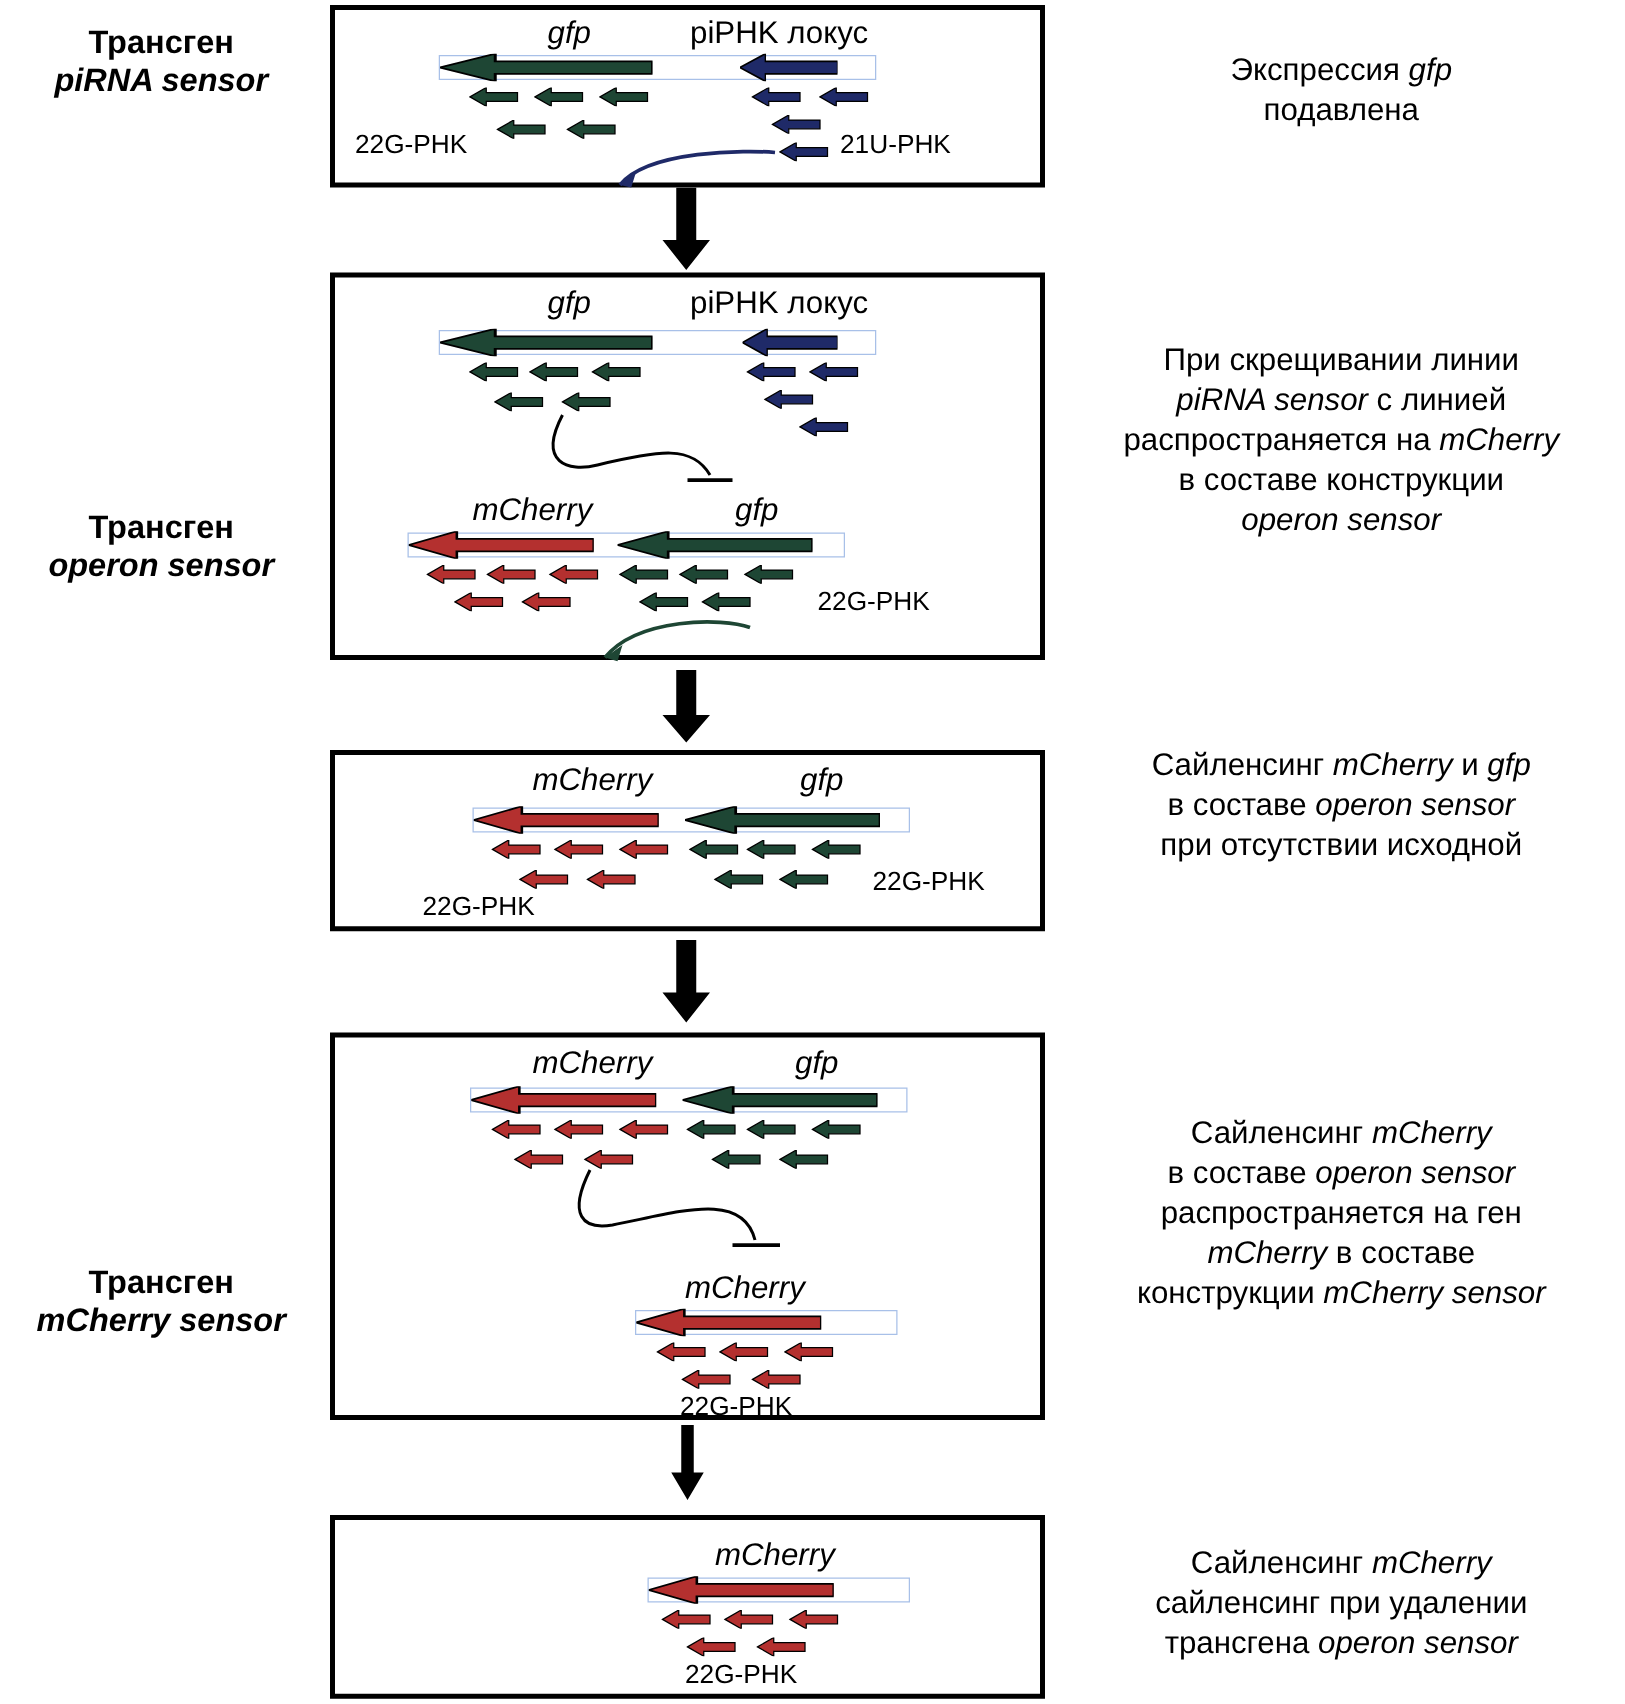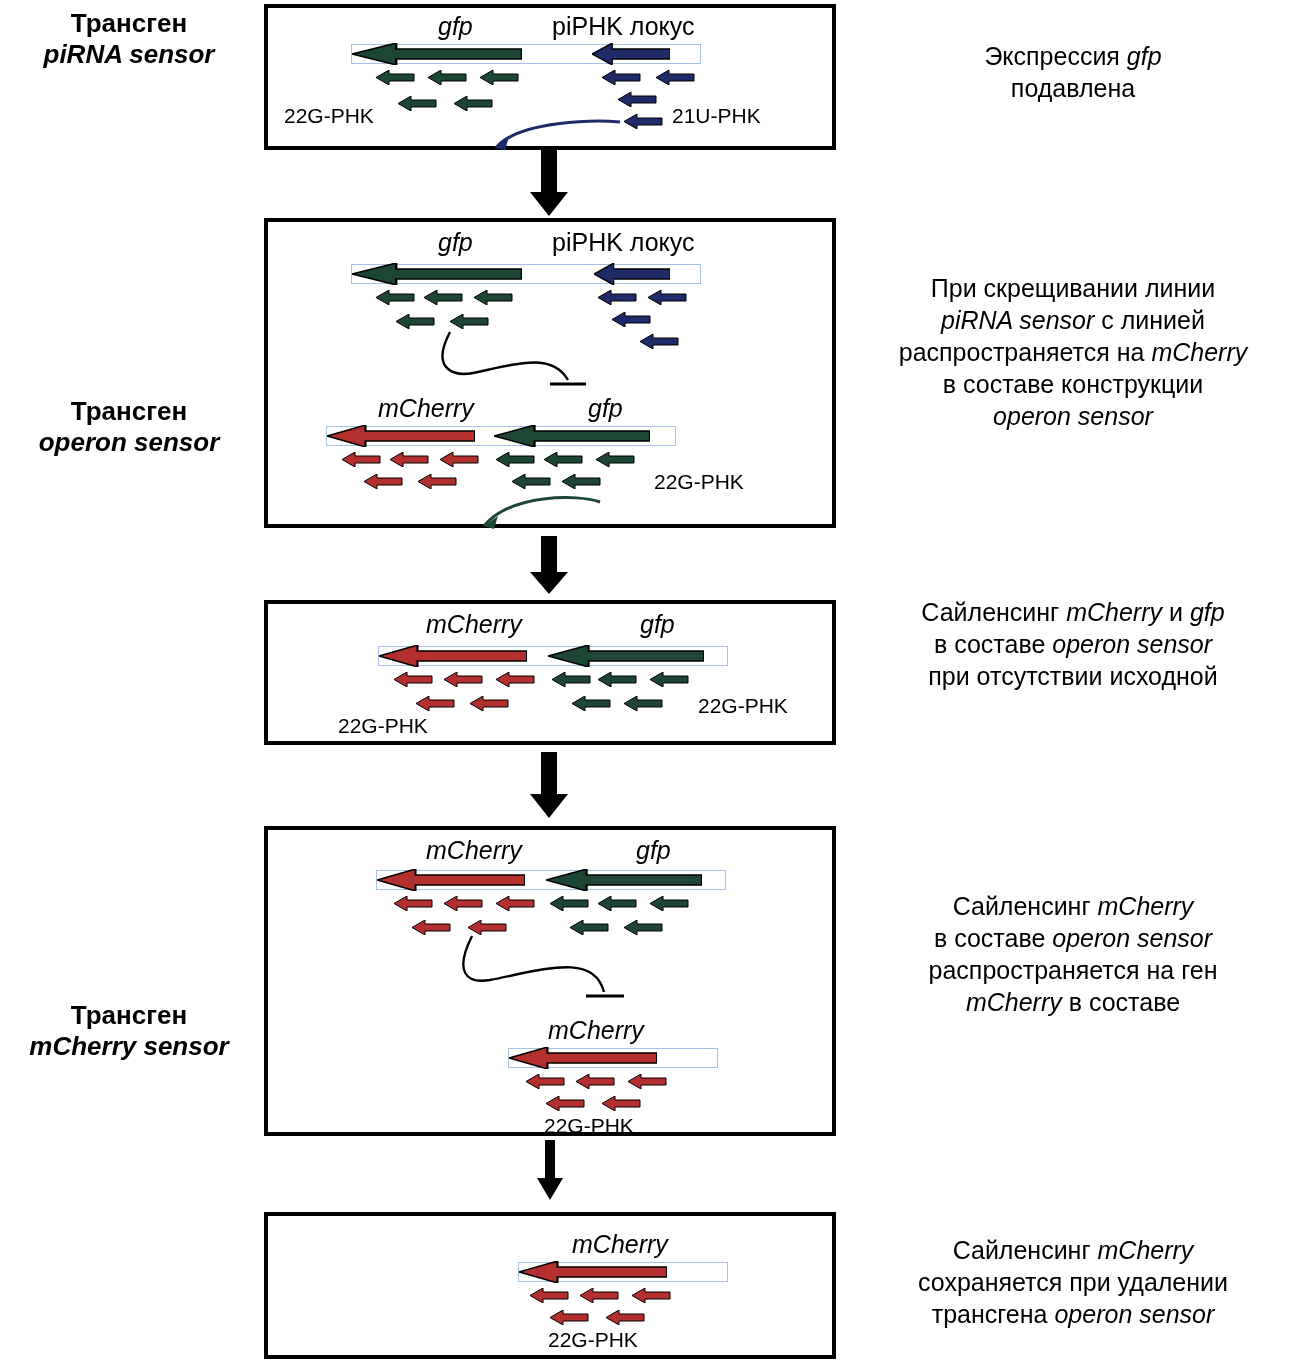--- a/index.html
+++ b/index.html
@@ -9,21 +9,21 @@
     color:#000000;
   }
   .fig{position:absolute;left:0;top:0;width:1300px;height:1363px;}
 
   
   .panel{position:absolute;border:4px solid #000;background:#fff;box-sizing:border-box;}
 
   
   .stage-label{
     position:absolute;width:258px;text-align:center;
-    font-size:26px;font-weight:bold;line-height:1.2;
+    font-size:26px;font-weight:bold;line-height:1.2;margin-top:10px;
   }
   .stage-label .ital{font-style:italic;display:block;}
 
   
   .desc{
     position:absolute;left:846px;width:454px;text-align:center;
     font-size:25px;line-height:1.28;
   }
   .desc i{font-style:italic;}
 
@@ -408,20 +408,21 @@
   <div class="desc" style="top:596px;">
       <div><span>Сайленсинг </span><i>mCherry</i><span> и </span><i>gfp</i></div>
       <div><span>в составе </span><i>operon sensor</i></div>
       <div><span>при отсутствии исходной</span></div>
     </div>
   <div class="desc" style="top:890px;">
       <div><span>Сайленсинг </span><i>mCherry</i></div>
       <div><span>в составе </span><i>operon sensor</i></div>
       <div><span>распространяется на ген</span></div>
       <div><i>mCherry</i><span> в составе</span></div>
+      <div><span>конструкции </span><i>mCherry sensor</i></div>
     </div>
   <div class="desc" style="top:1234px;">
       <div><span>Сайленсинг </span><i>mCherry</i></div>
-      <div><span>сохраняется при удалении</span></div>
+      <div><span>сайленсинг при удалении</span></div>
       <div><span>трансгена </span><i>operon sensor</i></div>
     </div>
 
 </div>
 
 </body></html>

